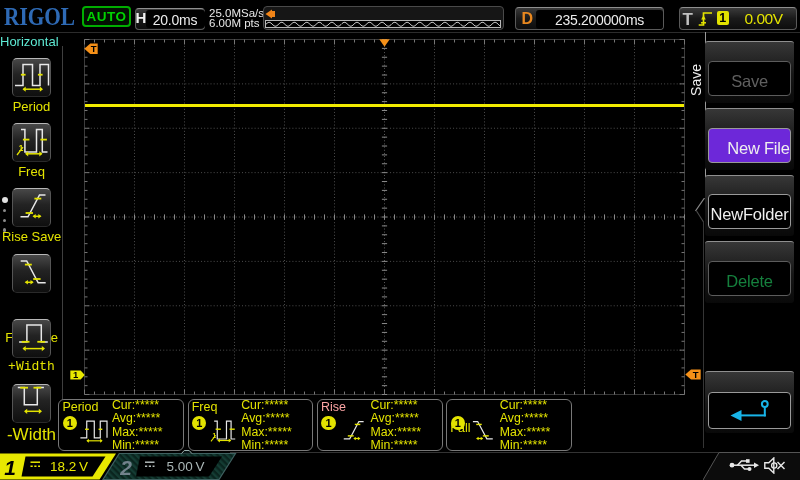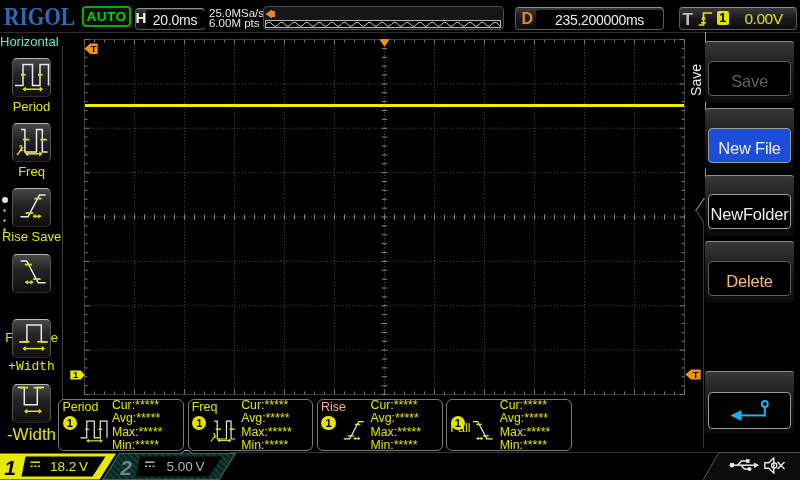--- a/index.html
+++ b/index.html
@@ -454,25 +454,25 @@
 <svg width="8" height="12" viewBox="0 0 8 12" style="position:absolute;left:695.5px;top:211px;">
     <line x1="0.5" y1="0" x2="7.5" y2="11" stroke="#4a4a4a" stroke-width="1.1"></line>
   </svg>
 <div style="position:absolute;left:702.5px;top:222px;width:1px;height:226px;background:#353535;"></div>
 <div style="position:absolute;left:696.2px;top:79.5px;width:0;height:0;overflow:visible;">
     <div style="position:absolute;transform:translate(-50%,-50%) rotate(-90deg);color:#f0f0f0;font-size:14px;white-space:nowrap;">Save</div>
   </div>
 <div style="position:absolute;left:705px;width:88.8px;height:61.8px;border-radius:3px;box-sizing:border-box;border-top:1px solid #8f8f8f;background:linear-gradient(180deg,#373737 0%,#171717 52%,#090909 100%);top:41.3px;"></div>
 <div style="position:absolute;left:708.3px;width:82.5px;height:35px;box-sizing:border-box;background:#000;border:1px solid #8a8a8a;border-radius:4px;text-align:center;font-size:16.5px;letter-spacing:-0.2px;border:1px solid #5c5c5c;top:61.099999999999994px;line-height:38px;color:#606060;">Save</div>
 <div style="position:absolute;left:705px;width:88.8px;height:61.8px;border-radius:3px;box-sizing:border-box;border-top:1px solid #8f8f8f;background:linear-gradient(180deg,#373737 0%,#171717 52%,#090909 100%);top:107.9px;"></div>
-<div style="position:absolute;left:708.3px;width:82.5px;height:35px;box-sizing:border-box;background:#1d4ed8;border:1px solid #8a8a8a;border-radius:4px;text-align:center;font-size:16.5px;letter-spacing:-0.2px;border:1px solid #9a9a9a;top:127.7px;line-height:38px;color:#efefef;">New File</div>
+<div style="position:absolute;left:708.3px;width:82.5px;height:35px;box-sizing:border-box;background:#6d28d9;border:1px solid #8a8a8a;border-radius:4px;text-align:right;font-size:16.5px;letter-spacing:-0.2px;border:1px solid #9a9a9a;top:127.7px;line-height:38px;color:#efefef;">New File</div>
 <div style="position:absolute;left:705px;width:88.8px;height:61.8px;border-radius:3px;box-sizing:border-box;border-top:1px solid #8f8f8f;background:linear-gradient(180deg,#373737 0%,#171717 52%,#090909 100%);top:174.5px;"></div>
 <div style="position:absolute;left:708.3px;width:82.5px;height:35px;box-sizing:border-box;background:#000;border:1px solid #8a8a8a;border-radius:4px;text-align:center;font-size:16.5px;letter-spacing:-0.2px;border:1px solid #9a9a9a;top:194.3px;line-height:38px;color:#efefef;">NewFolder</div>
 <div style="position:absolute;left:705px;width:88.8px;height:61.8px;border-radius:3px;box-sizing:border-box;border-top:1px solid #8f8f8f;background:linear-gradient(180deg,#373737 0%,#171717 52%,#090909 100%);top:241.1px;"></div>
-<div style="position:absolute;left:708.3px;width:82.5px;height:35px;box-sizing:border-box;background:#000;border:1px solid #8a8a8a;border-radius:4px;text-align:center;font-size:16.5px;letter-spacing:-0.2px;border:1px solid #5c5c5c;top:260.9px;line-height:38px;color:#fdba74;">Delete</div>
+<div style="position:absolute;left:708.3px;width:82.5px;height:35px;box-sizing:border-box;background:#000;border:1px solid #8a8a8a;border-radius:4px;text-align:center;font-size:16.5px;letter-spacing:-0.2px;border:1px solid #5c5c5c;top:260.9px;line-height:38px;color:#15803d;">Delete</div>
 <div style="position:absolute;left:705px;width:88.8px;height:61.8px;border-radius:3px;box-sizing:border-box;border-top:1px solid #8f8f8f;background:linear-gradient(180deg,#373737 0%,#171717 52%,#090909 100%);top:371.3px;height:62px;"></div>
 <div style="position:absolute;left:708.3px;width:82.5px;height:35px;box-sizing:border-box;background:#000;border:1px solid #8a8a8a;border-radius:4px;text-align:center;font-size:16.5px;letter-spacing:-0.2px;border:1px solid #9a9a9a;top:392.3px;height:36.5px;"></div>
 <svg width="81" height="34" viewBox="0 0 81 34" style="position:absolute;left:711px;top:393.5px;">
     <line x1="29" y1="21.4" x2="54.8" y2="21.4" stroke="#18b4e8" stroke-width="2"></line>
     <line x1="53.8" y1="22.4" x2="53.8" y2="12.5" stroke="#18b4e8" stroke-width="2"></line>
     <circle cx="53.8" cy="10" r="2.9" fill="none" stroke="#18b4e8" stroke-width="2"></circle>
     <polygon points="19.5,21.4 30.5,15.9 30.5,26.9" fill="#18b4e8"></polygon>
   </svg>
 <div style="position:absolute;left:58.4px;top:398.7px;width:125.5px;height:52px;box-sizing:border-box;background:#000;border:1px solid #787878;border-radius:6px;"></div>
 <div style="position:absolute;left:62.4px;top:400.2px;font-size:12.5px;color:#e3e300;">Period</div>

